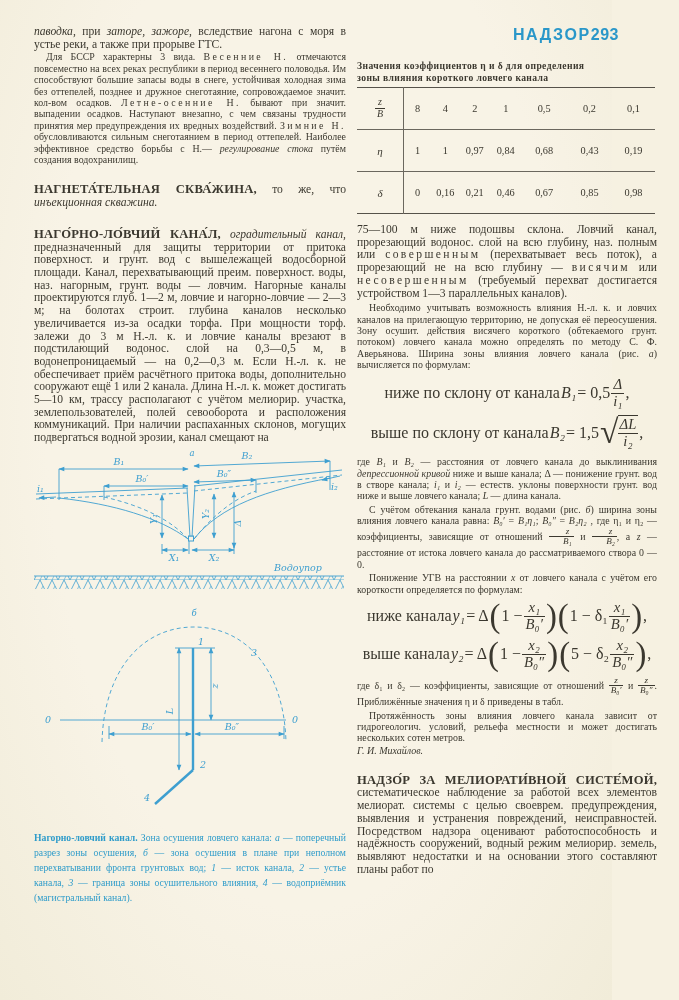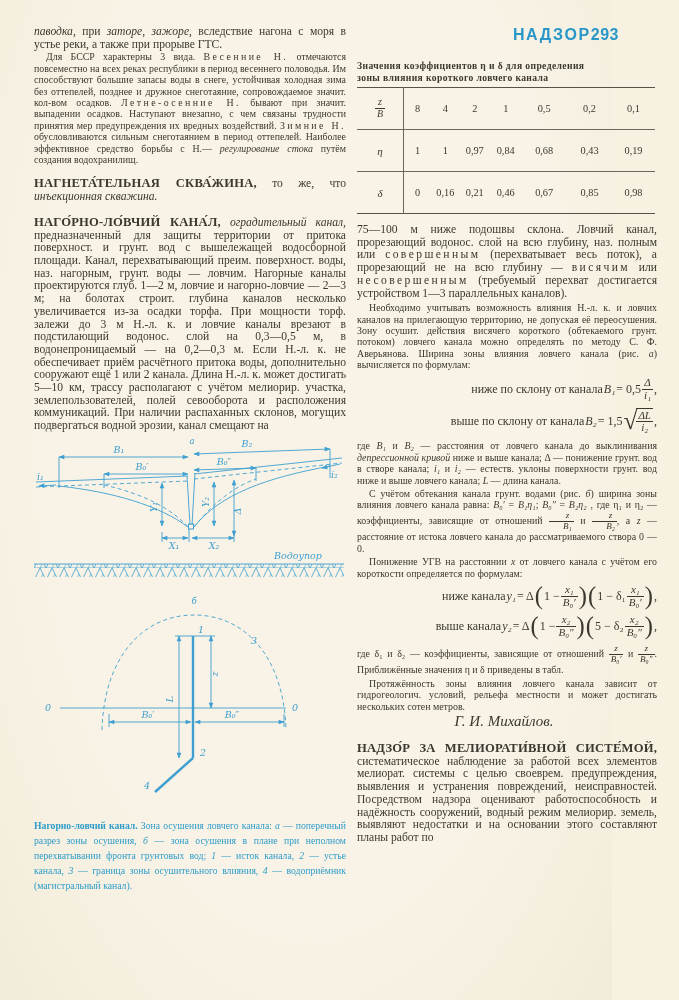--- a/index.html
+++ b/index.html
@@ -30,51 +30,51 @@
   .sg-big{font-size:2.05em;font-weight:400;line-height:0;vertical-align:-0.12em;}
 
   
   .frac{display:inline-flex;flex-direction:column;text-align:center;vertical-align:middle;
         line-height:1.08;font-style:italic;font-size:0.92em;}
   .frac .num{border-bottom:0.9px solid currentColor;padding:0 2px;display:block;}
   .frac .den{display:block;padding:0 2px;}
   .m-sqrt{display:inline-flex;align-items:center;}
   .m-sqrt .rad{font-size:2.1em;line-height:0.8;font-weight:400;margin-right:-1px;}
   .m-sqrt .frac{border-top:1px solid currentColor;padding-top:1px;}
-  .formula{font-size:12px;line-height:1;display:flex;align-items:center;justify-content:flex-end;
+  .formula{font-size:16px;line-height:1;display:flex;align-items:center;justify-content:center;
            gap:1px;margin:6px 0 6px 0;white-space:nowrap;}
   .formula.fy{margin:5px 0;}
 
   
   .running-head{
     font-family:"Liberation Sans", sans-serif;font-weight:bold;font-size:16px;
     color:#2a97c9;text-align:right;letter-spacing:1.6px;padding-right:38px;margin-bottom:16px;
   }
   .running-head .pgnum{letter-spacing:0.5px;}
 
   
   .tbl-title{font-size:9.6px;line-height:11.5px;font-weight:bold;letter-spacing:0.4px;margin-bottom:4px;}
   table.coef-table{border-collapse:collapse;width:298px;margin-bottom:10px;
     border-top:1.4px solid #56524a;border-bottom:1.4px solid #56524a;font-size:10.3px;}
   table.coef-table td{text-align:center;padding:0;height:41px;vertical-align:middle;}
   table.coef-table tr + tr td{border-top:1px solid #6b675e;}
   table.coef-table td.lbl{border-right:1px solid #6b675e;width:46px;font-style:italic;font-size:11px;}
   table.coef-table td.lbl .frac{font-size:10px;}
 
   .caption{font-size:9.7px;line-height:15px;text-align:justify;color:#2f9cca;margin-top:16px;}
-  .author{font-size:15px;font-style:italic;text-align:center;padding-right:6px;margin:1px 0 3px 0;}
+  .author{font-size:10px;font-style:italic;text-align:left;padding-right:6px;margin:1px 0 3px 0;}
 
   
   svg.diagram{display:block;overflow:visible;}
   .dl{stroke:#3e9fd0;stroke-width:0.9;fill:none;}
   .dl.dash{stroke-dasharray:4 3;}
   .dl.thick{stroke-width:2.4;}
   .dt{fill:#3e9fd0;font-family:"DejaVu Serif", serif;font-style:italic;font-size:9.5px;}
   .dt.sm{font-size:8.5px;}
-  .entry-block{margin-top:12px;}
+  .entry-block{margin-top:18px;}
 </style>
 </head>
 <body>
 
 <div class="page">
   <div class="cols">
 
     <div class="col-left">
       <p class="body-text no-indent"><span class="sg-i">паводка</span><span>, при </span><span class="sg-i">заторе, зажоре</span><span>, вследствие нагона с моря в устье реки, а также при прорыве ГТС.</span></p>
       <p class="small-text indent"><span>Для БССР характерны 3 вида. </span><span class="sg-sp">Весенние Н.</span><span> отмечаются повсеместно на всех реках республики в период весеннего половодья. Им способствуют большие запасы воды в снеге, устойчивая холодная зима без оттепелей, позднее и дружное снеготаяние, сопровождаемое значит. кол-вом осадков. </span><span class="sg-sp">Летне-осенние Н.</span><span> бывают при значит. выпадении осадков. Наступают внезапно, с чем связаны трудности принятия мер предупреждения их вредных воздействий. </span><span class="sg-sp">Зимние Н.</span><span> обусловливаются сильным снеготаянием в период оттепелей. Наиболее эффективное средство борьбы с Н.— </span><span class="sg-i">регулирование стока</span><span> путём создания водохранилищ.</span></p>

